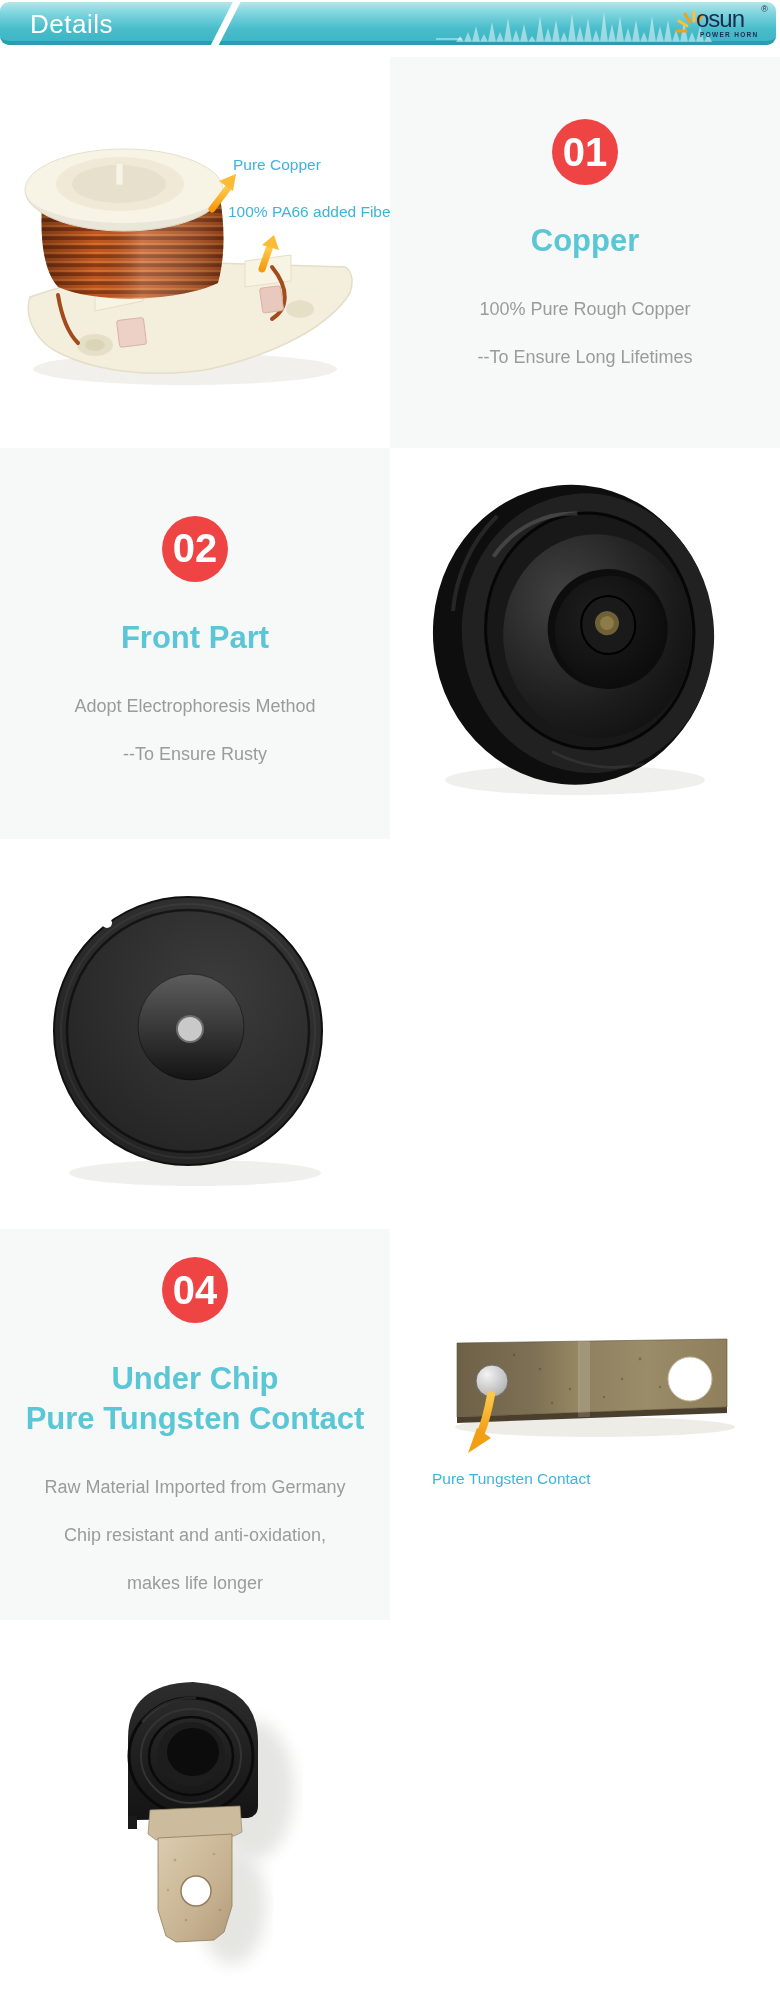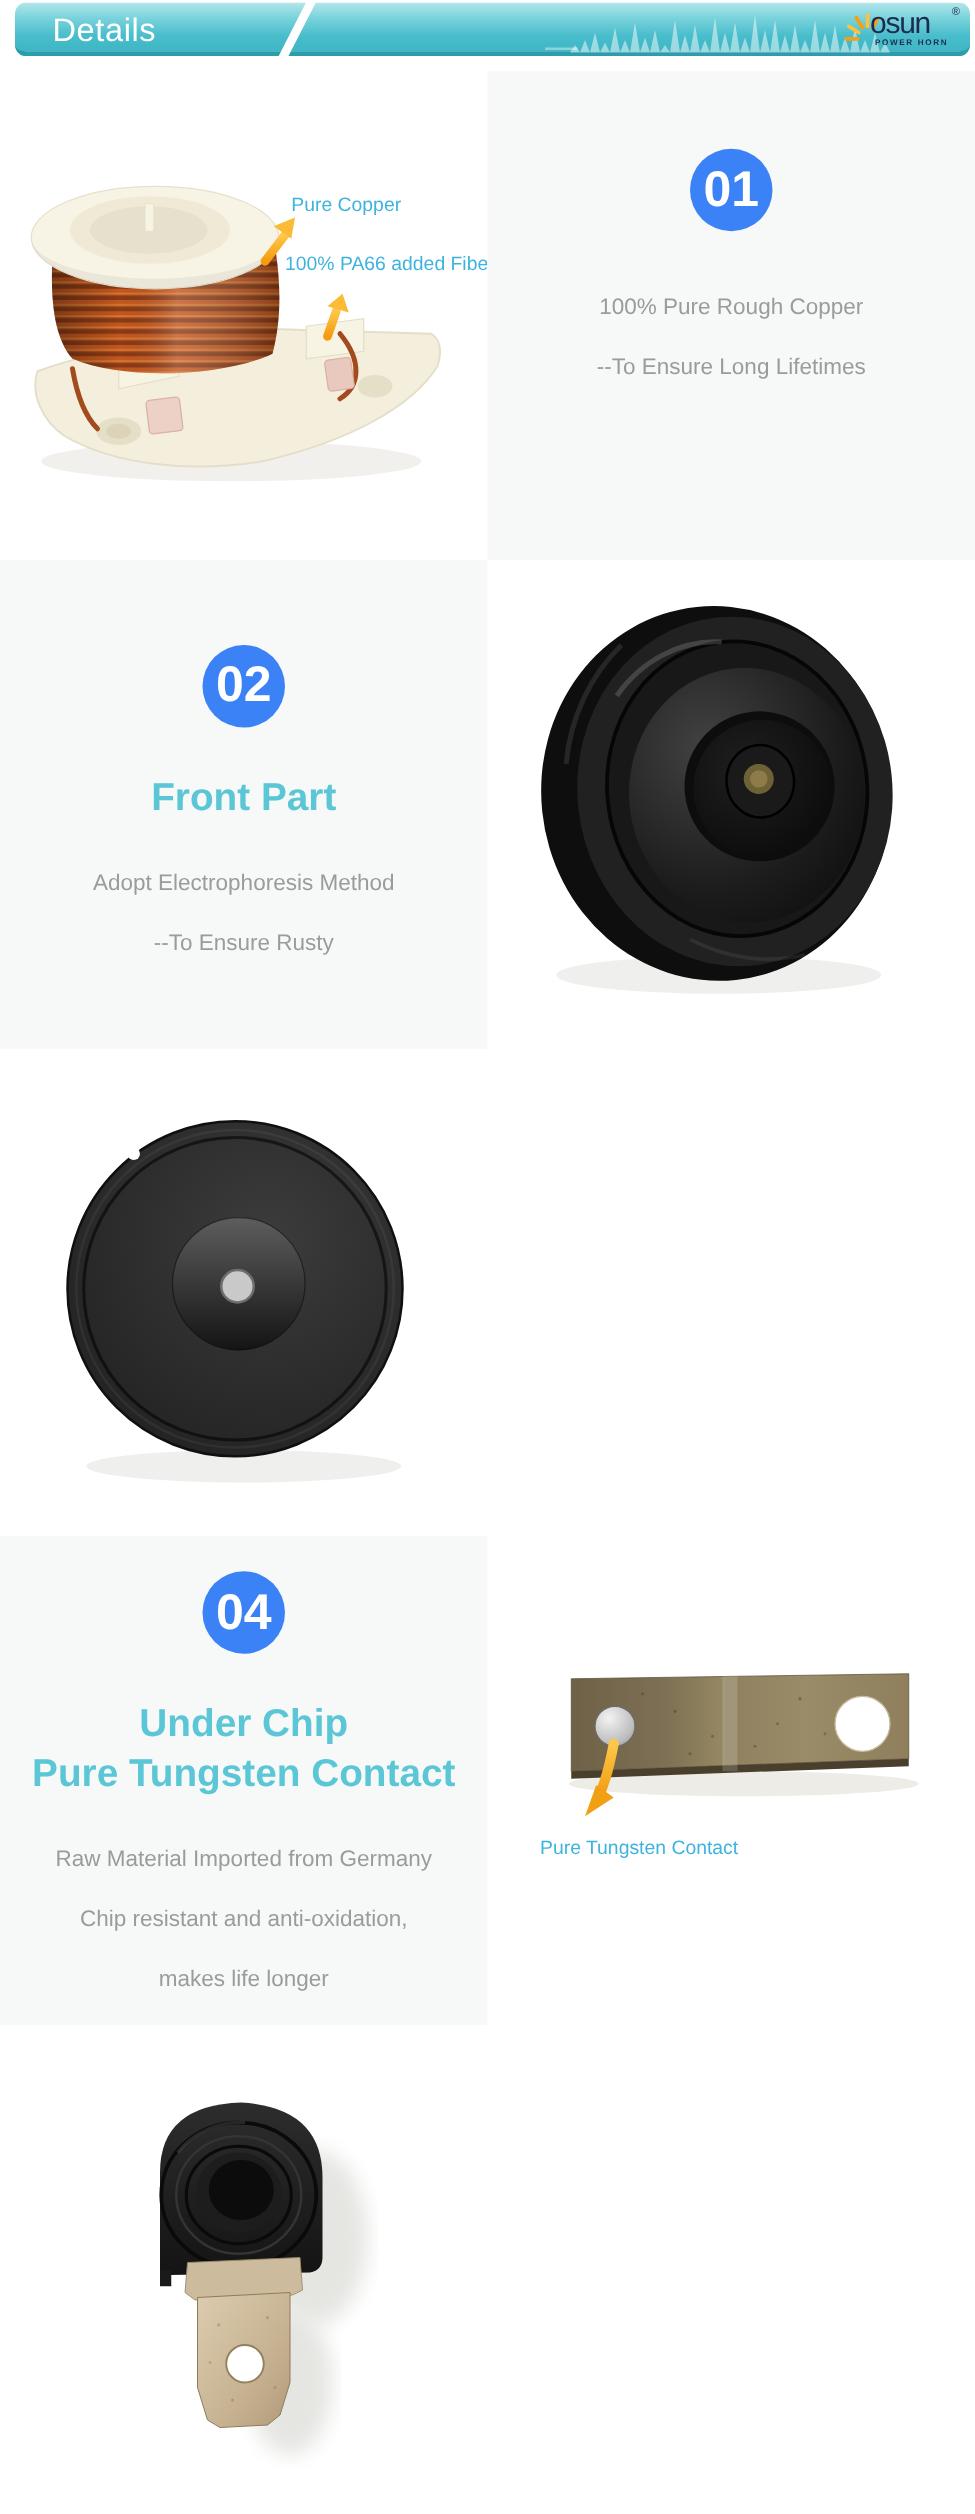--- a/index.html
+++ b/index.html
@@ -1,21 +1,21 @@
 <!DOCTYPE html>
 <html><head>
 <meta charset="utf-8">
 <style>
   html,body{margin:0;padding:0;background:#fff;}
   body{width:780px;height:2011px;position:relative;overflow:hidden;
        font-family:"Liberation Sans",sans-serif;}
 
   
   .hero{height:57px;position:relative;}
-  .bar{position:absolute;left:12px;right:4px;top:2px;height:39px;border-radius:9px;
+  .bar{position:absolute;left:0;right:4px;top:2px;height:39px;border-radius:9px;
        background:linear-gradient(180deg,#b3e6ea 0%,#7cd4dd 30%,#49bdcb 68%,#3eb6c5 100%);
        border-bottom:4px solid #2b9dac;padding-left:24px;}
   .bar-title{position:absolute;left:30px;top:7px;font-size:26px;color:#fff;letter-spacing:.5px;}
   .bar-slash{position:absolute;left:222px;top:-7px;width:7px;height:58px;background:#fff;
              transform:rotate(27deg);}
   .wave{position:absolute;right:40px;top:0;height:43px;}
   .logo{position:absolute;right:8px;top:3px;width:92px;height:38px;}
   .logo .rays{position:absolute;left:-2px;top:0;}
   .logo .brand{position:absolute;left:20px;top:0px;font-size:24px;font-weight:normal;
                letter-spacing:-1px;color:#1d2b50;}
@@ -23,21 +23,21 @@
   .logo .tagline{position:absolute;left:24px;top:26px;font-size:6.5px;font-weight:bold;
                  letter-spacing:1.3px;color:#1d2b50;}
 
   
   .section{height:390.8px;display:flex;}
   .half{width:390px;height:100%;position:relative;overflow:hidden;background:#fff;}
   .half.alt{background:#f7f8f8;}
   .photo{position:absolute;left:0;top:0;}
 
   .textblock{position:absolute;left:0;width:100%;text-align:center;}
-  .num-badge{width:66px;height:66px;border-radius:50%;background:#3b82f6;color:#fff;
+  .num-badge{width:66px;height:66px;border-radius:50%;background:#ef4444;color:#fff;
              font-size:40px;font-weight:bold;display:flex;align-items:center;
              justify-content:center;margin:0 auto 36px auto;}
   .sec-title{color:#5bc6d5;font-size:31px;font-weight:bold;line-height:40px;margin-bottom:24px;}
   .sec-body{color:#9b9b9b;font-size:18px;line-height:48px;}
 
   .annot{position:absolute;color:#3eb4dc;font-size:15.5px;white-space:nowrap;}
 </style>
 </head>
 <body>
 
@@ -114,20 +114,23 @@
         <path d="M262,212 L269,192" stroke="url(#arr)" stroke-width="7" stroke-linecap="round" fill="none"></path>
         <polygon points="274,178 279,193 262,188" fill="#fbbb35"></polygon>
       </g>
     </svg>
     <div class="annot" style="left:233px;top:99px">Pure Copper</div>
     <div class="annot" style="left:228px;top:146px">100% PA66 added Fiber</div>
   </div>
   <div class="half alt">
     <div class="textblock" style="top:62px">
       <div class="num-badge">01</div>
+      <div class="sec-title">
+        <div>Copper</div>
+      </div>
       <div class="sec-body">
         <div>100% Pure Rough Copper</div>
         <div>--To Ensure Long Lifetimes</div>
       </div>
     </div>
   </div>
 </div>
 
 <div class="section">
   <div class="half alt">

